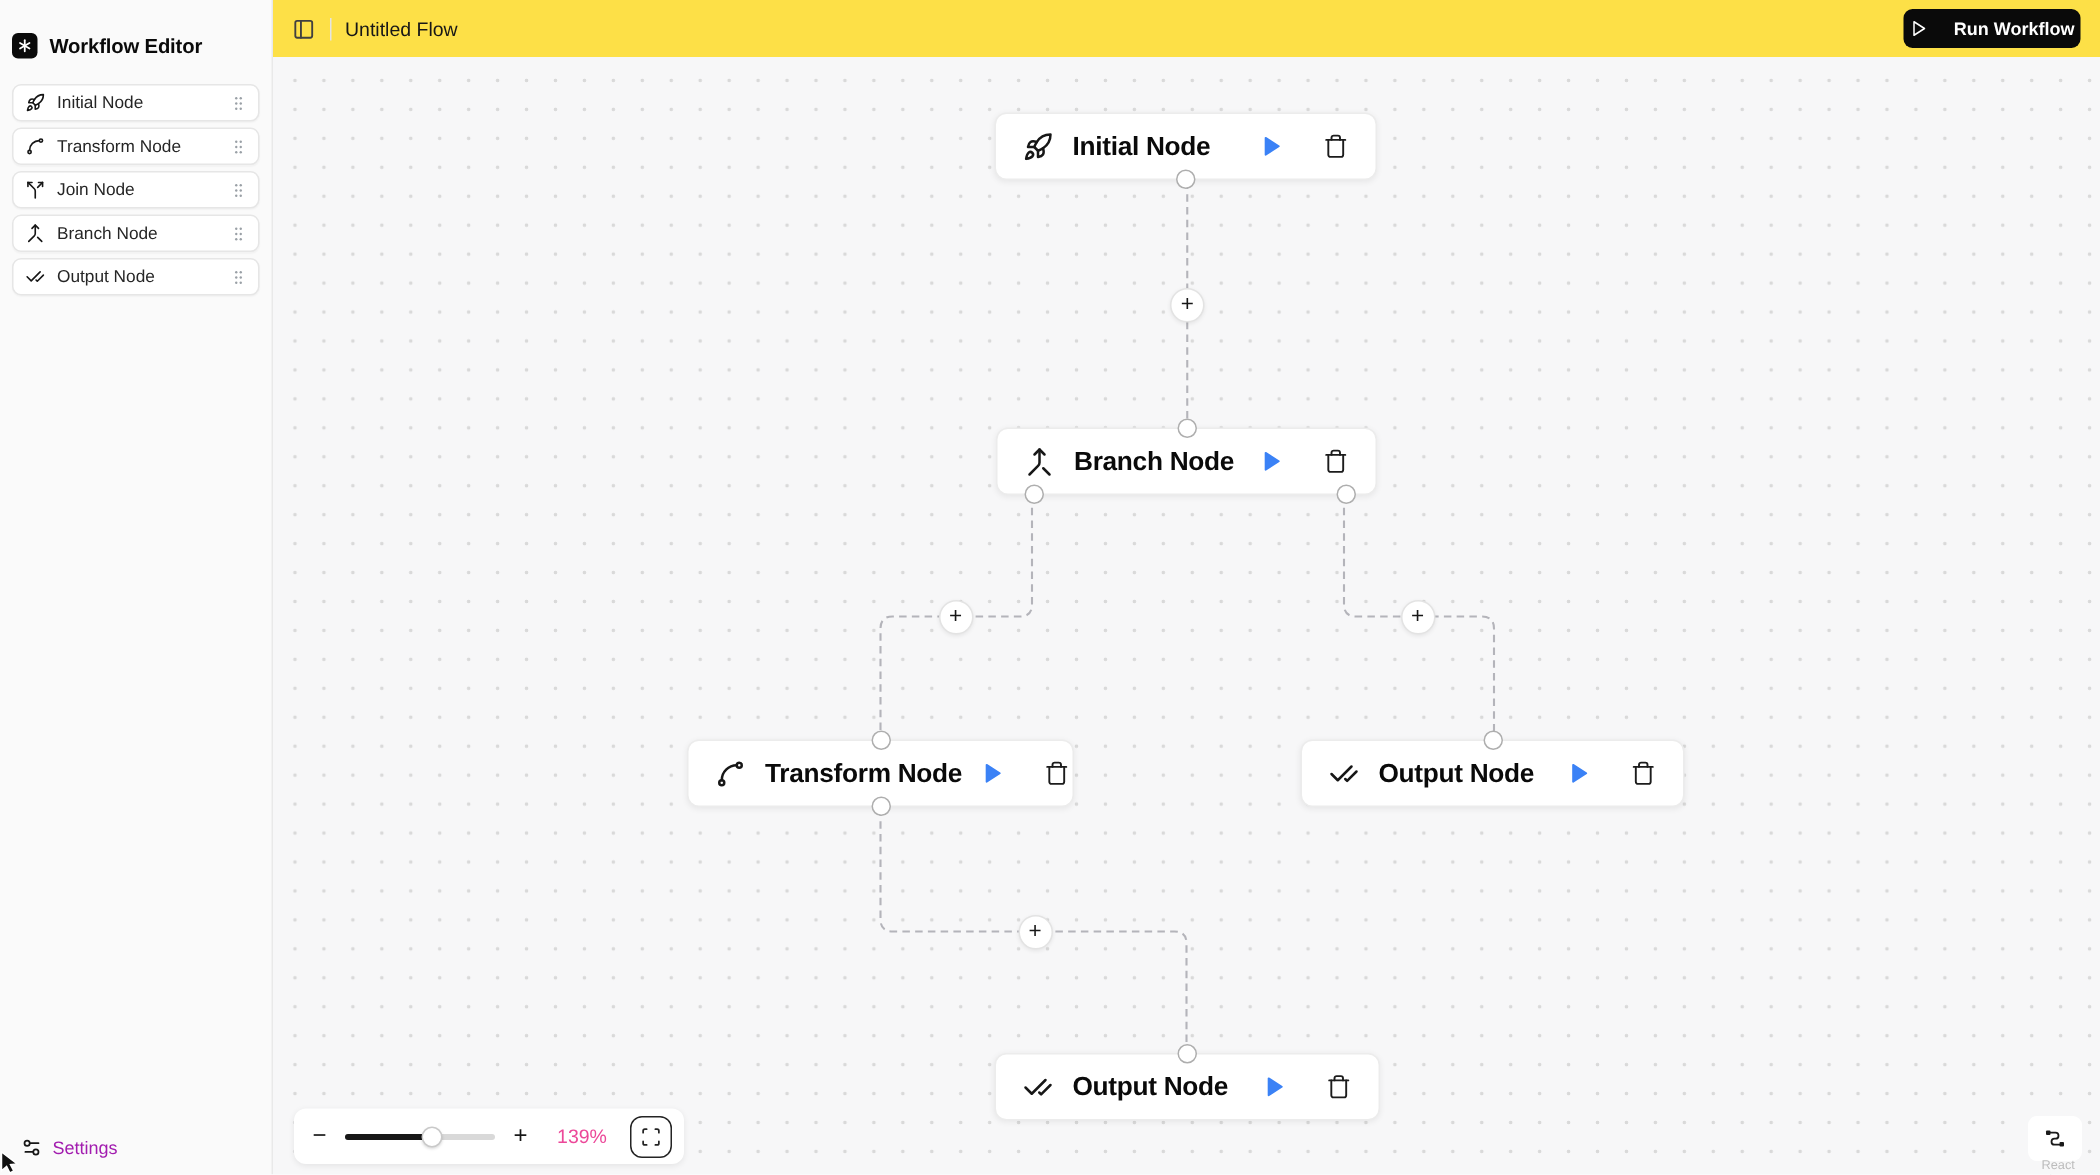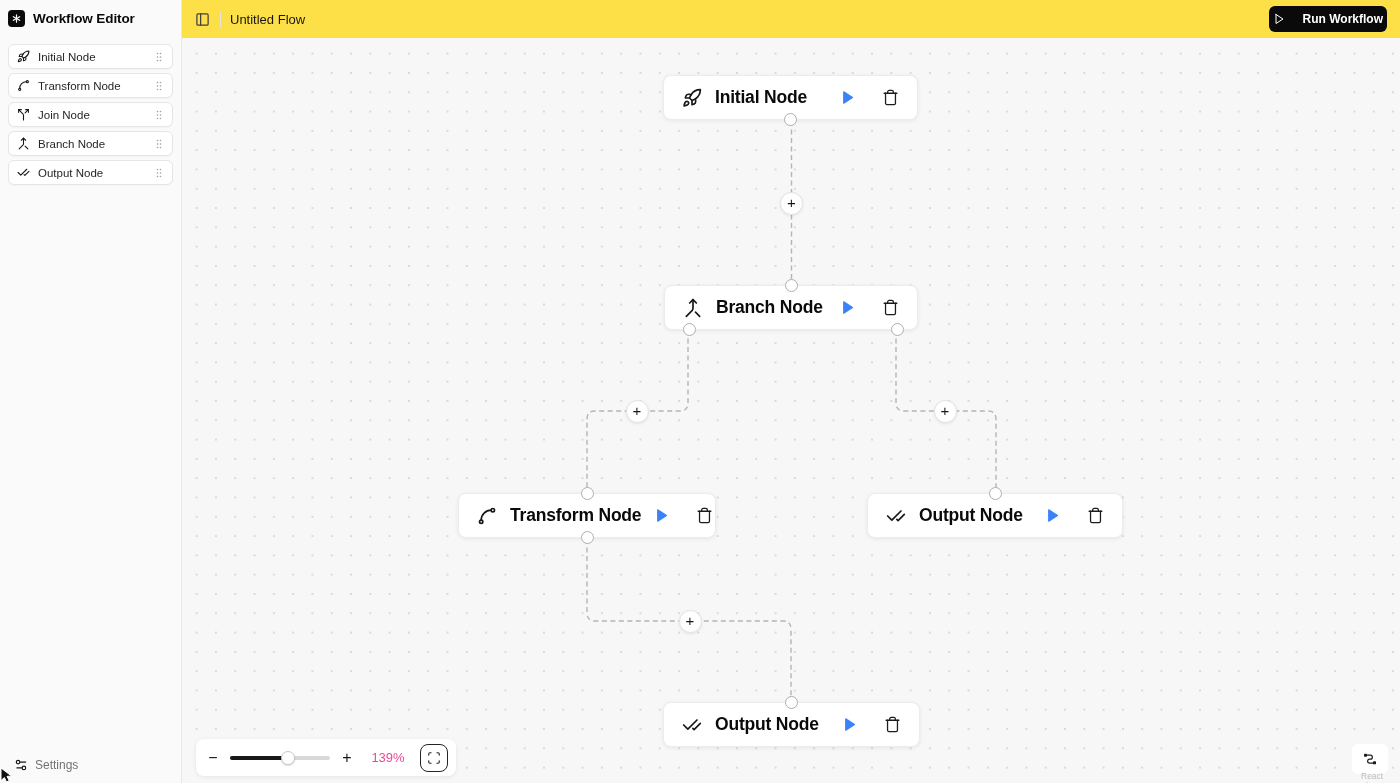--- a/index.html
+++ b/index.html
@@ -1,29 +1,29 @@
 <!DOCTYPE html>
 <html><head>
 <meta charset="utf-8">
 <style>
   * { margin:0; padding:0; box-sizing:border-box; }
   html,body { width:1400px; height:783px; overflow:hidden; }
   body { font-family:"Liberation Sans", sans-serif; background:#ffffff; position:relative; color:#171717; }
 
   
   .sidebar { position:absolute; left:0; top:0; width:182px; height:783px; background:#fafafa; border-right:1px solid #e9e9e9; z-index:30; }
-  .sidebar-header { display:flex; align-items:center; gap:8px; padding:10px 8px 8px 8px; }
+  .sidebar-header { display:flex; align-items:center; gap:8px; padding:22px 8px 8px 8px; }
   .logo-box { width:17px; height:17px; background:#0a0a0a; border-radius:4px; display:flex; align-items:center; justify-content:center; flex:0 0 auto; }
   .app-title { font-size:13.5px; font-weight:700; color:#0a0a0a; letter-spacing:-.1px; }
   .palette { padding:9px 8px; display:flex; flex-direction:column; gap:4px; }
   .palette-item { height:25px; background:#fff; border:1px solid #e6e6e6; border-radius:6px; display:flex; align-items:center; padding:0 7px 0 8px; gap:8px; box-shadow:0 1px 1px rgba(0,0,0,.03); cursor:grab; }
   .p-icon { display:flex; color:#171717; flex:0 0 auto; }
   .p-label { font-size:11.5px; color:#262626; flex:1 1 auto; white-space:nowrap; }
   .grip { display:flex; color:#9aa0a6; flex:0 0 auto; }
-  .settings-row { position:absolute; left:14px; bottom:11px; display:flex; align-items:center; gap:7px; color:#737373; cursor:pointer; }
+  .settings-row { position:absolute; left:14px; bottom:11px; display:flex; align-items:center; gap:7px; color:#a21caf; cursor:pointer; }
   .settings-label { font-size:12px; }
 
   
   .topbar { position:absolute; left:182px; top:0; width:1218px; height:38px; background:#fde047; display:flex; align-items:center; z-index:20; }
   .panel-toggle { margin-left:13px; display:flex; align-items:center; color:#404040; cursor:pointer; }
   .topbar-divider { width:1px; height:15px; background:#e4e4e4; margin:0 9px 0 10px; }
   .flow-name { font-size:13px; color:#171717; }
   .run-btn { margin-left:auto; margin-right:13px; height:26px; background:#0a0a0a; color:#fff; border:none; border-radius:6px; display:flex; align-items:center; gap:18px; padding:0 4px; font-family:inherit; font-size:12px; font-weight:600; cursor:pointer; }
 
   

